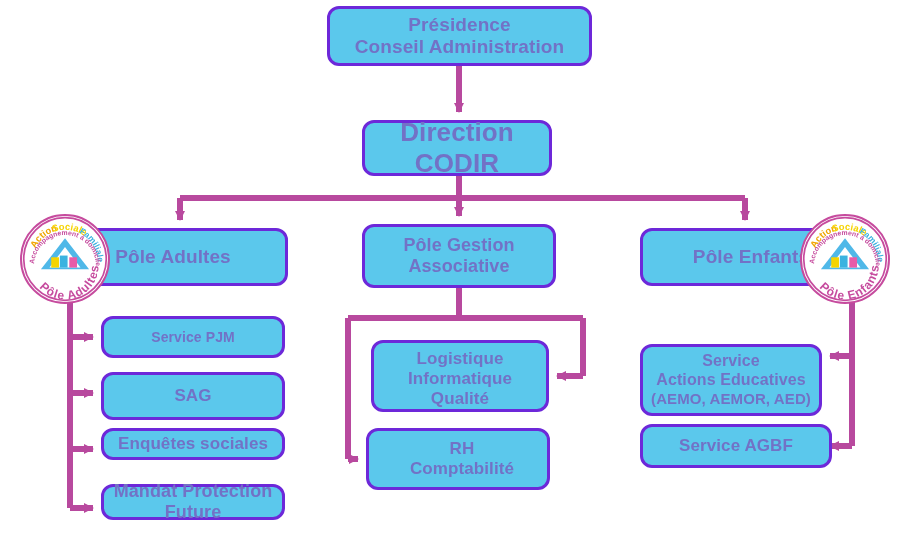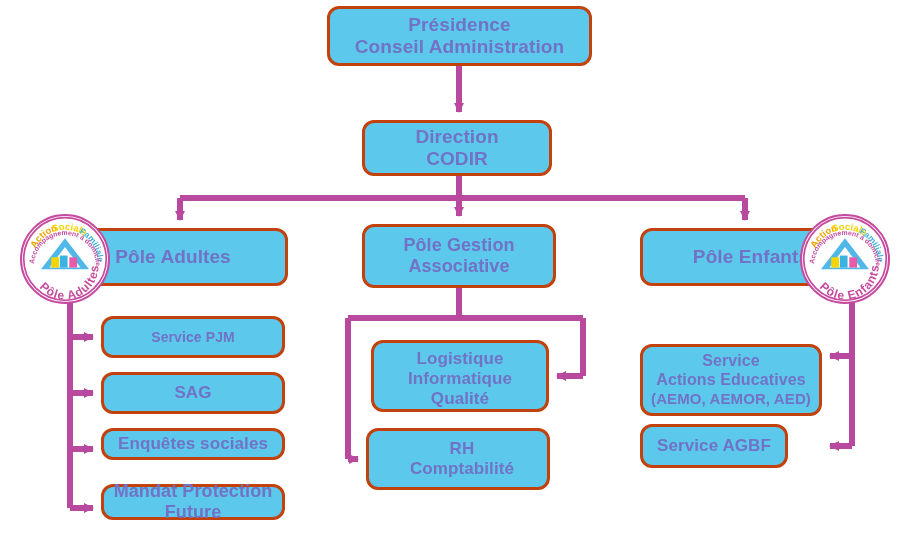--- a/index.html
+++ b/index.html
@@ -21,52 +21,52 @@
     position: absolute;
     left: 0;
     top: 0;
     width: 907px;
     height: 539px;
   }
   .node {
     position: absolute;
     box-sizing: border-box;
     background: #5BC8EC;
-    border: 3px solid #c2410c;
+    border: 3px solid #6d28d9;
     border-radius: 12px;
     color: #7272C6;
     font-weight: bold;
     display: flex;
     align-items: center;
     justify-content: center;
     text-align: center;
     line-height: 1.18;
     letter-spacing: 0.1px;
     z-index: 3;
   }
   .node .line { display: block; white-space: nowrap; }
   .node .sub { font-size: 15px; }
 
   .n-presidence { left: 327px; top: 6px;   width: 265px; height: 60px; font-size: 19px; }
-  .n-direction  { left: 362px; top: 120px; width: 190px; height: 56px; font-size: 19px; }
+  .n-direction  { left: 362px; top: 120px; width: 190px; height: 56px; font-size: 26px; }
 
   .n-adultes  { left: 58px;  top: 228px; width: 230px; height: 58px; font-size: 19px; }
   .n-gestion  { left: 362px; top: 224px; width: 194px; height: 64px; font-size: 18px; }
   .n-enfants  { left: 640px; top: 228px; width: 222px; height: 58px; font-size: 19px; }
 
   .n-pjm      { left: 101px; top: 316px; width: 184px; height: 42px; font-size: 14px; }
-  .n-sag      { left: 101px; top: 372px; width: 184px; height: 42px; font-size: 17px; }
+  .n-sag      { left: 101px; top: 372px; width: 184px; height: 48px; font-size: 17px; }
   .n-enquetes { left: 101px; top: 428px; width: 184px; height: 32px; font-size: 17px; }
   .n-mandat   { left: 101px; top: 484px; width: 184px; height: 36px; font-size: 18px; align-items: center; }
 
   .n-logistique { left: 371px; top: 340px; width: 178px; height: 72px; font-size: 17px; align-items: flex-end; }
   .n-rh         { left: 366px; top: 428px; width: 184px; height: 62px; font-size: 17px; padding-left: 8px; }
 
   .n-actions { left: 640px; top: 320px; width: 182px; height: 72px; font-size: 16px; margin-top: 24px; }
-  .n-agbf    { left: 640px; top: 424px; width: 148px; height: 44px; font-size: 17px; }
+  .n-agbf    { left: 640px; top: 424px; width: 192px; height: 44px; font-size: 17px; }
 
   .badge {
     position: absolute;
     width: 86px;
     height: 86px;
     border-radius: 50%;
     background: #ffffff;
     border: 2px solid #C64B9E;
     z-index: 6;
     overflow: hidden;

